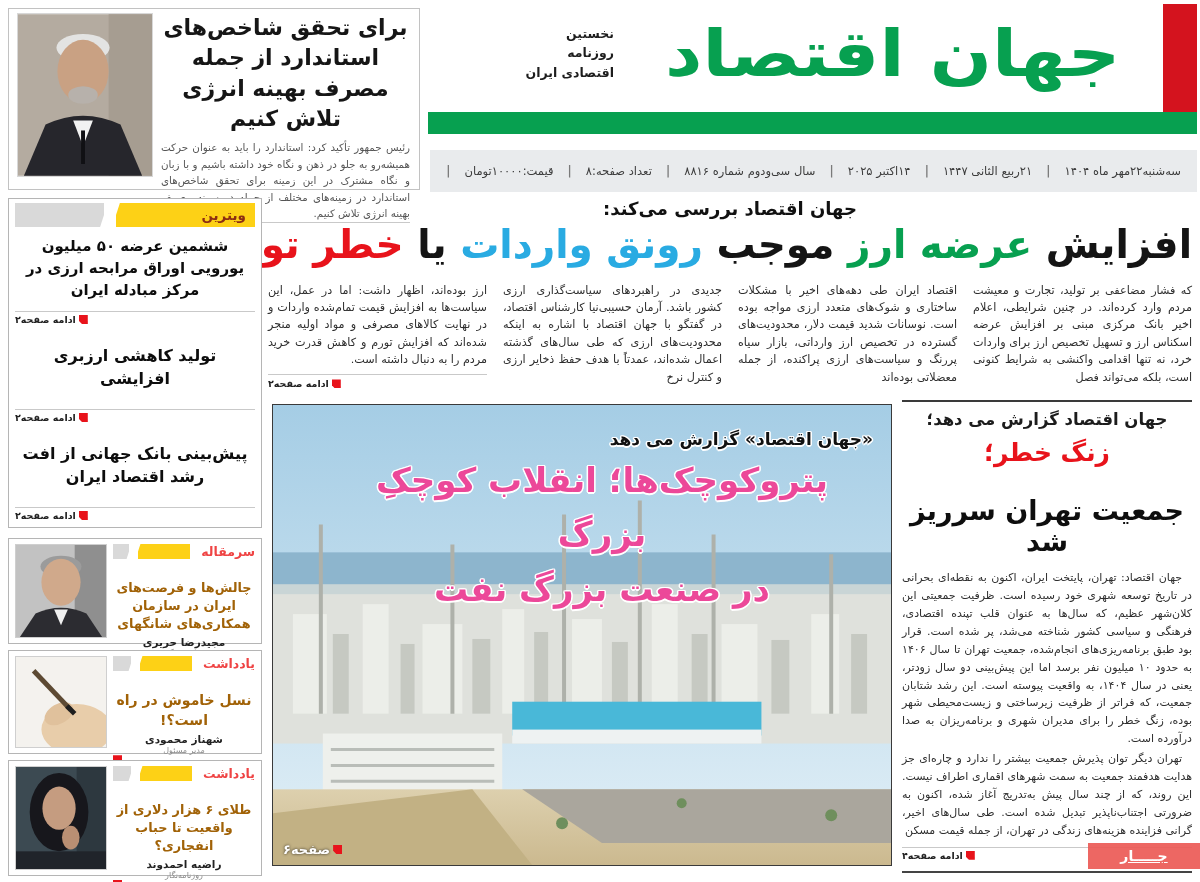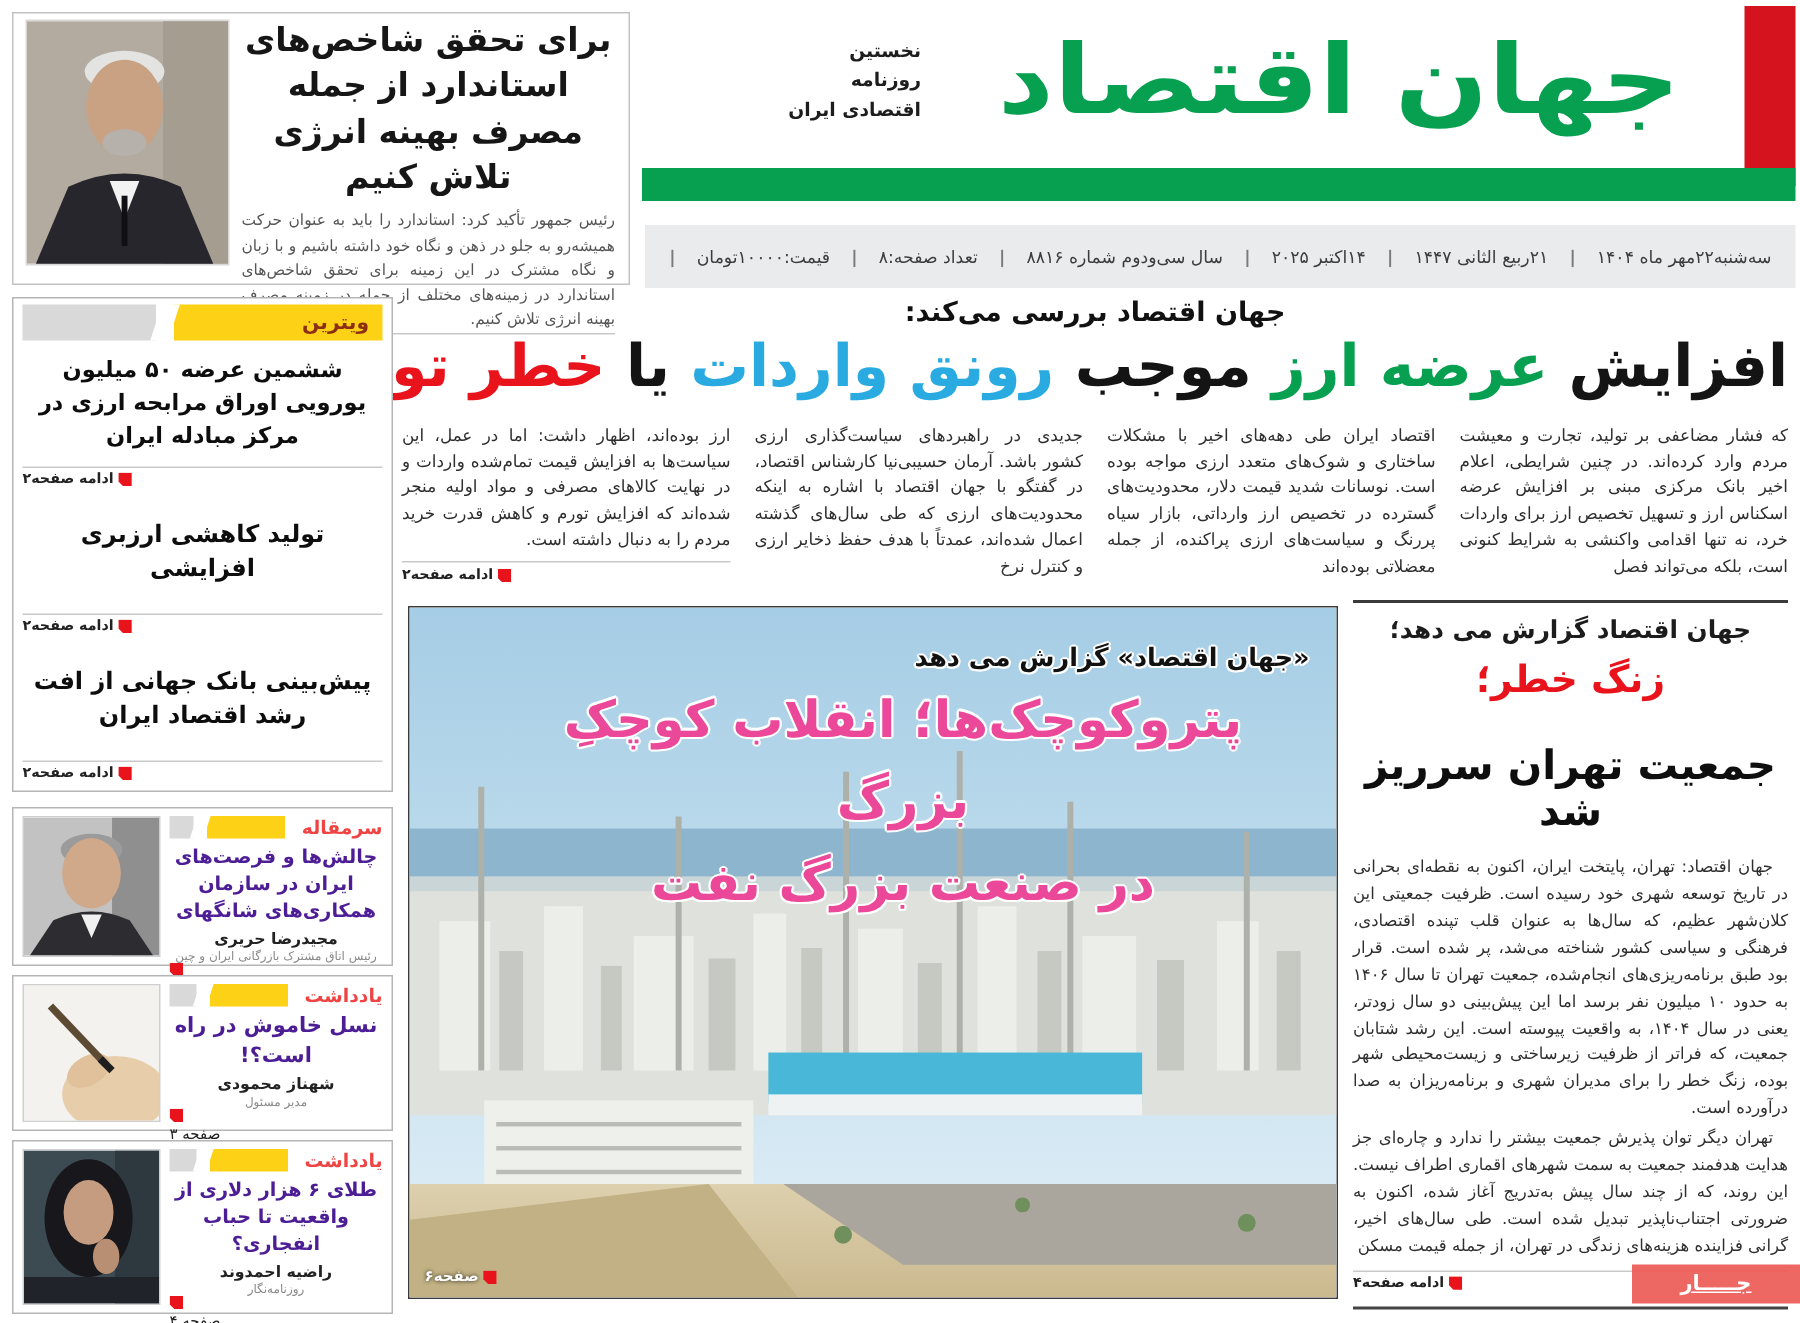--- a/index.html
+++ b/index.html
@@ -64,36 +64,36 @@
 
   .op-box { padding:5px 6px; display:flex; gap:6px; }
   #op-0 { top:538px; height:106px; } #op-1 { top:650px; height:104px; } #op-2 { top:760px; height:116px; }
   .op-content { flex:1; display:flex; flex-direction:column; }
   .op-strip { display:flex; height:18px; flex-direction:row; }
   .op-strip .lbl { color:#ef4444; font-weight:bold; font-size:12.5px; display:flex;
                    align-items:center; padding-left:6px; }
   .op-strip .yellow { flex:0 0 52px; background:#fdd116; margin-right:5px;}
   .op-strip .notch { width:9px; background:#fff; transform:skewX(-18deg); }
   .op-strip .gray { flex:1; background:#d9d9d9; }
-  .op-title { font-size:12.8px; font-weight:bold; color:#4c1d95; text-align:center;
-              line-height:1.4; margin-top:4px; }
+  .op-title { font-size:12.8px; font-weight:bold; color:#a16207; text-align:center;
+              line-height:1.4; margin-top:20px; }
   .op-author { font-size:10.5px; font-weight:bold; text-align:center; margin-top:3px; color:#222;}
   .op-role { font-size:8px; color:#8a8a8a; text-align:center; margin-top:1px; }
   .op-photo { flex:0 0 92px; border:1px solid #cfcfcf; overflow:hidden; }
   .op-box .pg-marker { margin-top:auto; }
 
   
   #photo-box { left:272px; top:404px; width:620px; height:462px; border:1px solid #3a3a3a; overflow:hidden; }
   #photo-box svg.scene { position:absolute; inset:0; width:100%; height:100%; }
   .outline-w { text-shadow:-1.5px 0 #fff,1.5px 0 #fff,0 -1.5px #fff,0 1.5px #fff,
                -1px -1px #fff,1px 1px #fff,-1px 1px #fff,1px -1px #fff; }
   #photo-kicker { position:absolute; top:24px; right:18px; font-size:17px; font-weight:bold; color:#111; }
   #photo-headline { position:absolute; top:48px; right:30px; left:70px; text-align:center;
                     font-size:34px; font-weight:bold; color:#ec4899; line-height:1.6; }
-  #photo-page { position:absolute; bottom:8px; left:10px; color:#fff; font-size:10px;
+  #photo-page { position:absolute; bottom:8px; left:10px; color:#fff; font-size:13px;
                 font-weight:bold; display:flex; gap:3px; align-items:center;
                 text-shadow:0 0 3px rgba(0,0,0,.8); }
 
   
   #right-col { left:902px; width:290px; top:400px; border-top:2px solid #3a3a3a; padding-top:8px; }
   #tehran-kicker { text-align:center; font-size:16.5px; font-weight:bold; color:#1c1c1c; }
   #tehran-alert { text-align:center; font-size:25px; font-weight:bold; color:#e8131b; margin-top:9px; }
   #tehran-headline { text-align:center; font-size:27px; font-weight:bold; color:#0e0e0e; margin-top:28px; }
   #tehran-body { margin-top:12px; font-size:11px; line-height:1.63; text-align:justify; color:#2e2e2e; }
   #tehran-body p + p { margin-top:2px; }

